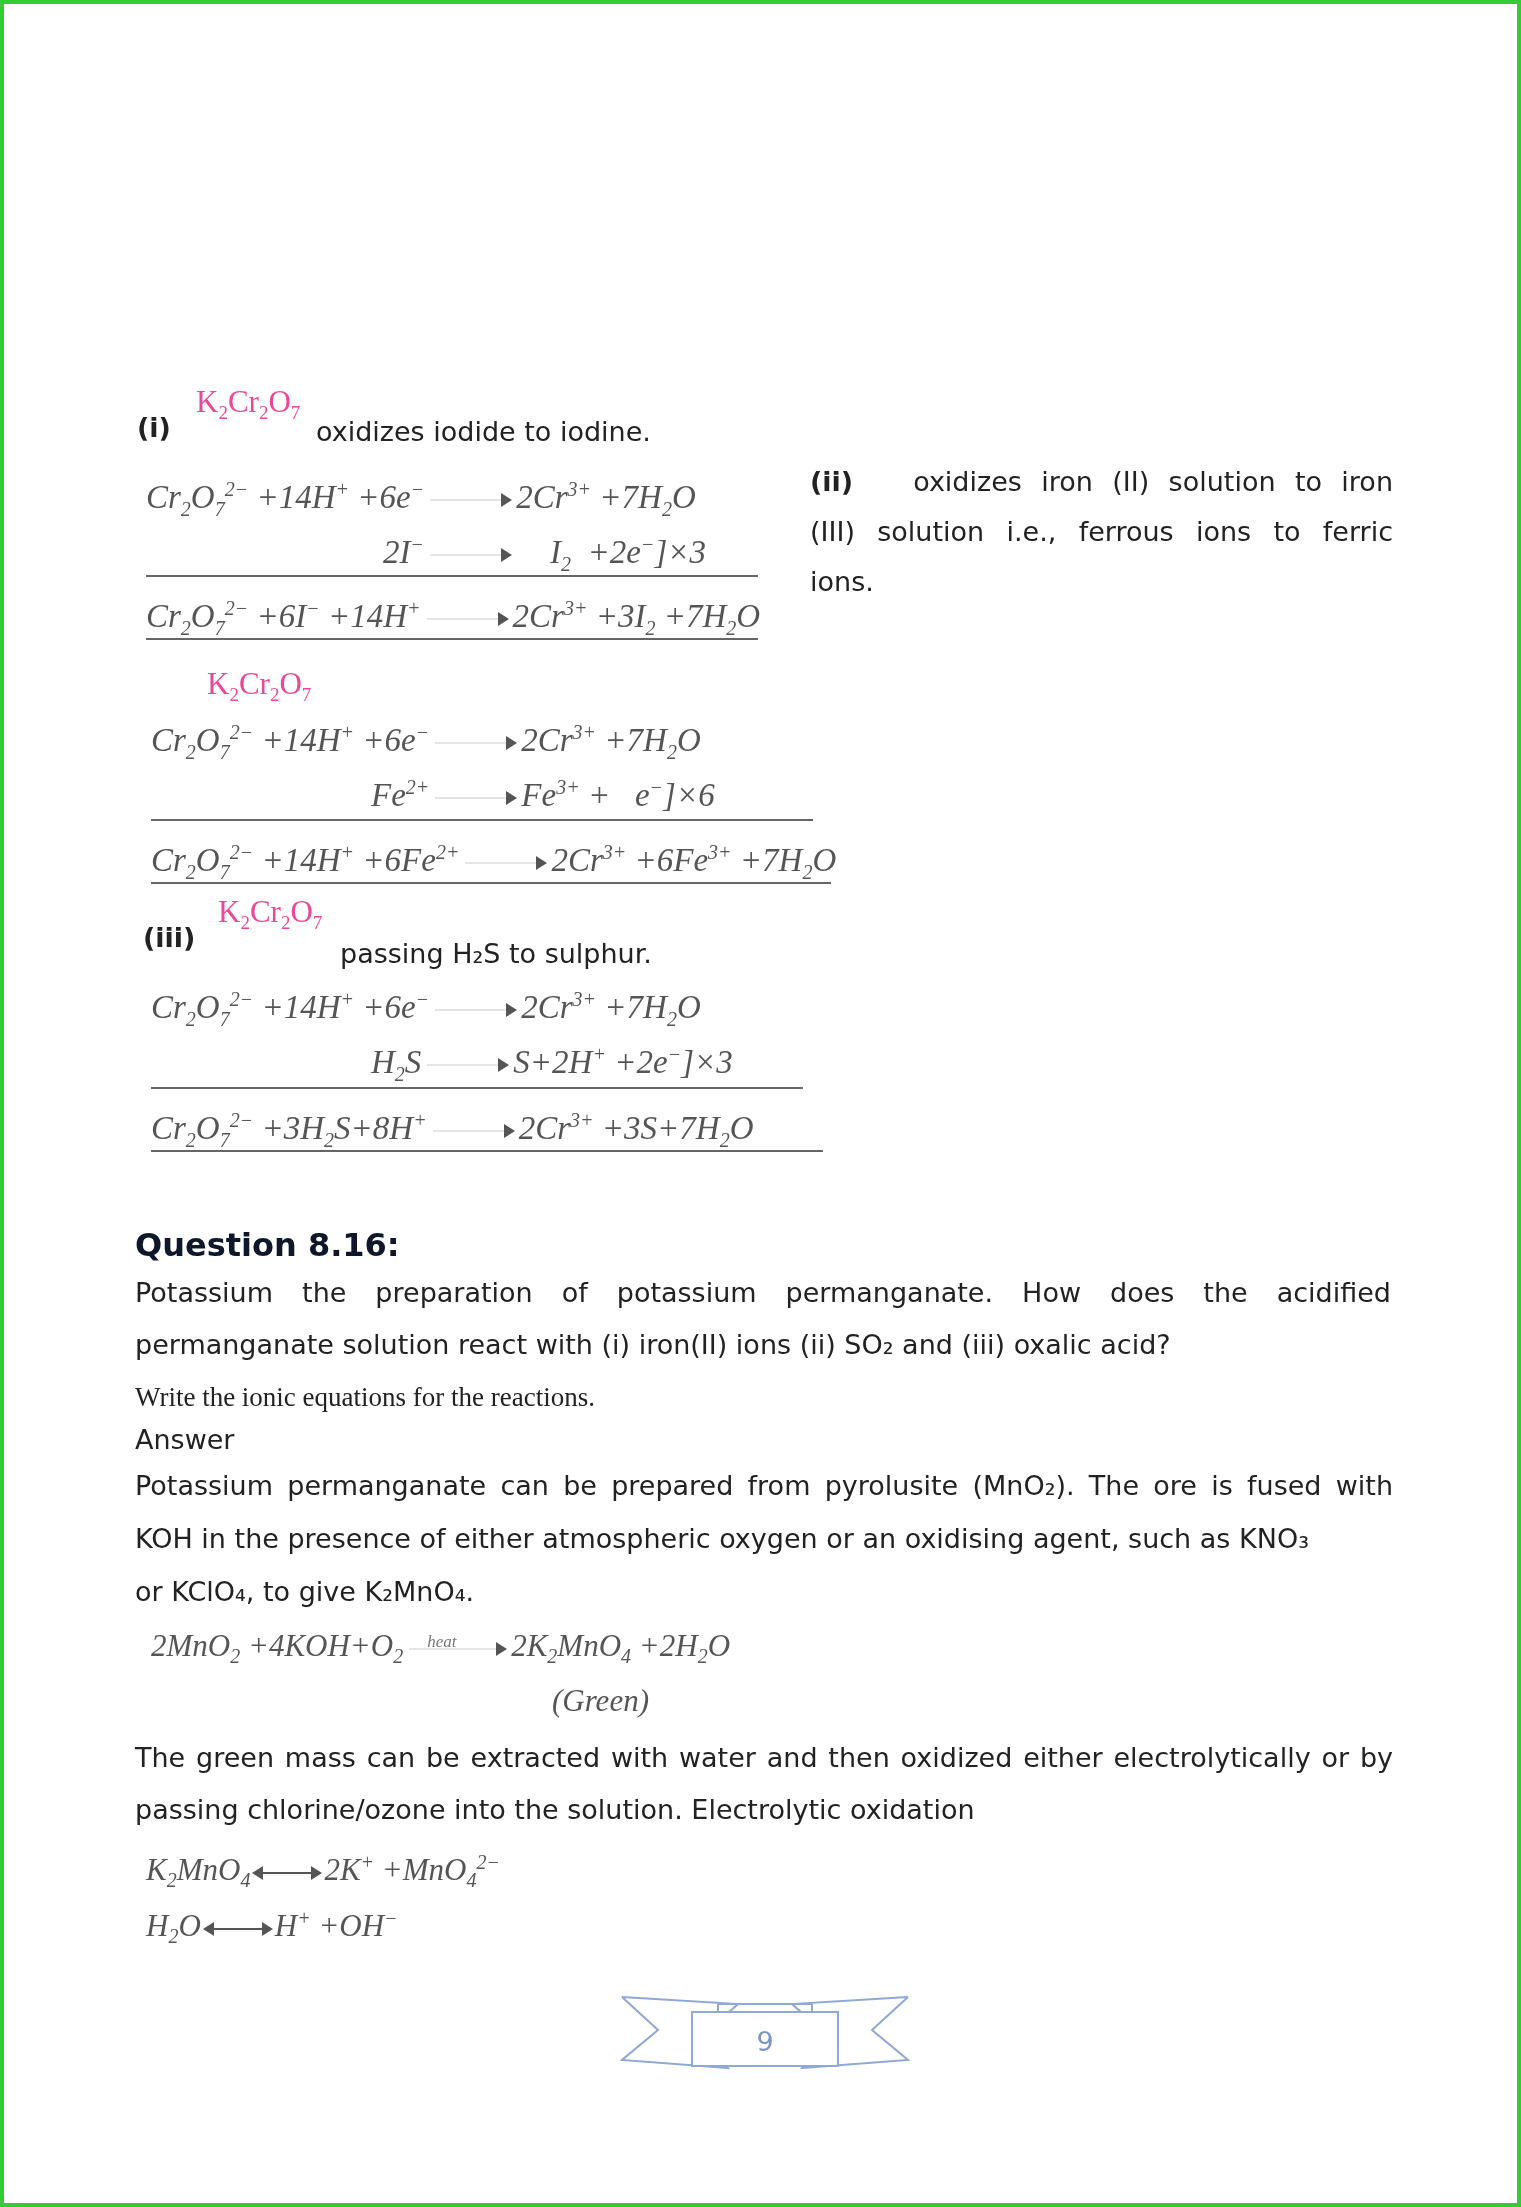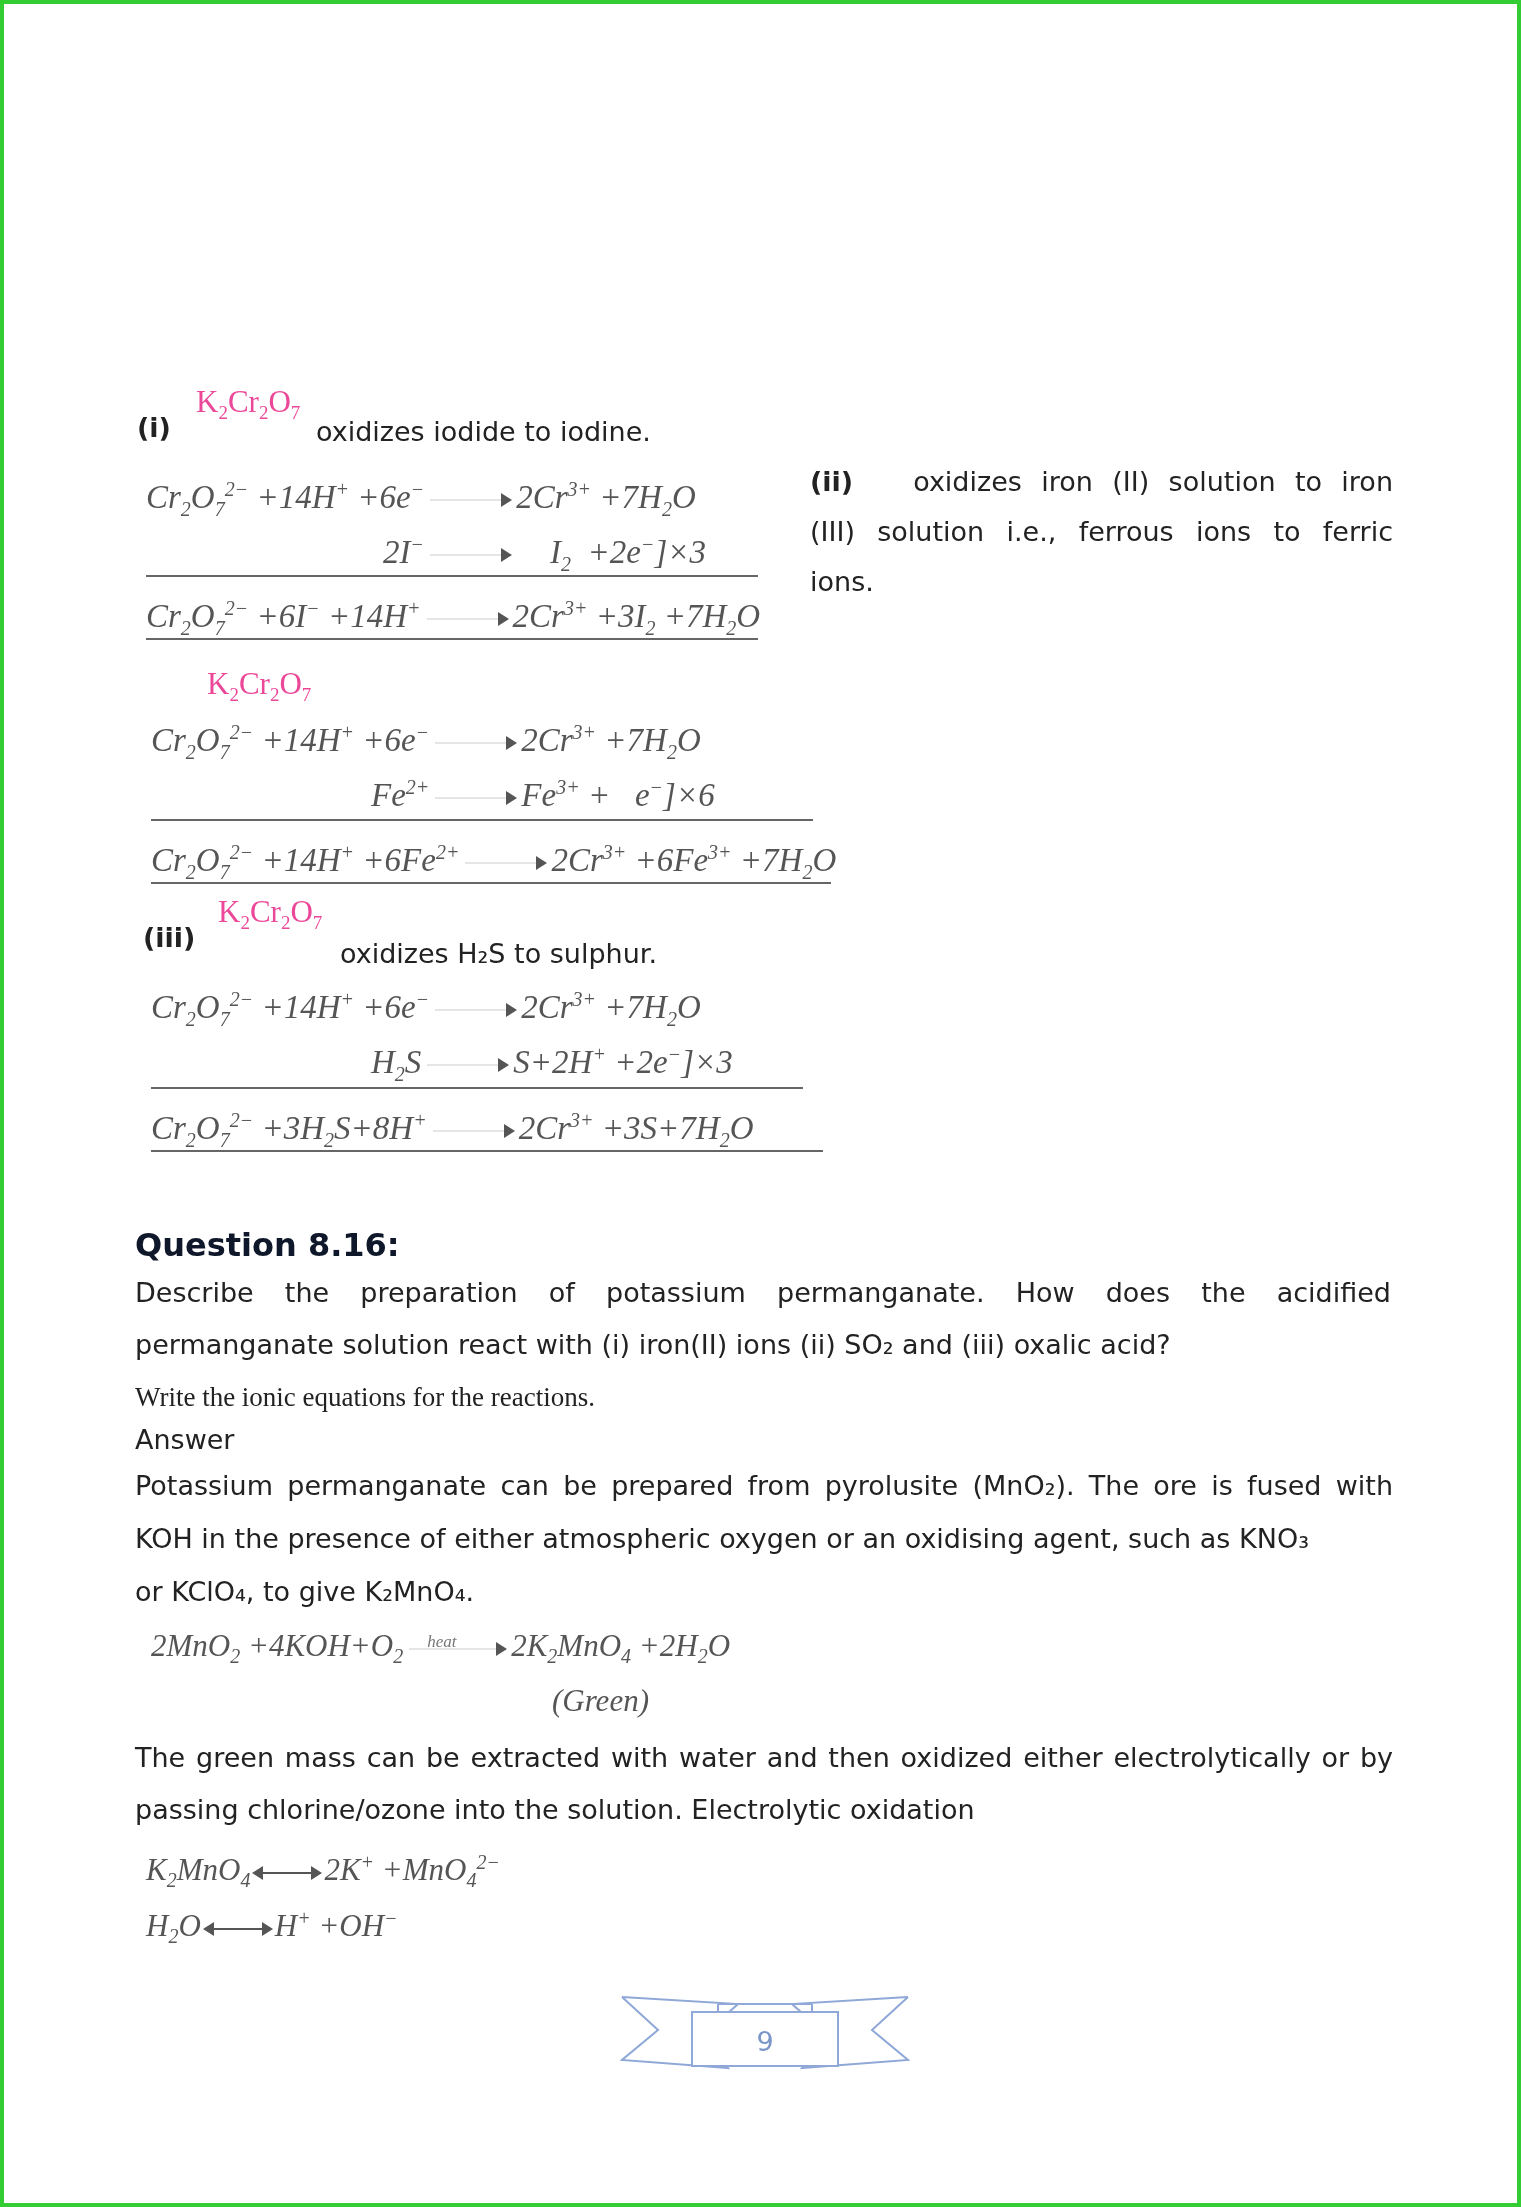--- a/index.html
+++ b/index.html
@@ -58,30 +58,30 @@
 <div class="abs eq" style="left:147px; top:716px;">Cr<sub>2</sub>O<sub>7</sub><sup>2−</sup> +14H<sup>+</sup> +6e<sup>−</sup><span class="arrow"></span>2Cr<sup>3+</sup> +7H<sub>2</sub>O</div>
 <div class="abs eq" style="left:367px; top:771px;">Fe<sup>2+</sup><span class="arrow"></span>Fe<sup>3+</sup> + &nbsp;&nbsp;e<sup>−</sup>]×6</div>
 <div class="rule" style="left:147px; top:815px; width:662px;"></div>
 <div class="abs eq" style="left:147px; top:836px;">Cr<sub>2</sub>O<sub>7</sub><sup>2−</sup> +14H<sup>+</sup> +6Fe<sup>2+</sup><span class="arrow"></span>2Cr<sup>3+</sup> +6Fe<sup>3+</sup> +7H<sub>2</sub>O</div>
 <div class="rule" style="left:147px; top:878px; width:680px;"></div>
 
 <div class="abs" style="left:139px; top:908px;">
   <span class="prose bold">(iii)</span>
 </div>
 <div class="abs reagent" style="left:214px; top:890px;">K<sub>2</sub>Cr<sub>2</sub>O<sub>7</sub></div>
-<div class="abs prose" style="left:336px; top:935px; line-height:30px;">oxidizes H₂S to sulphur.</div>
+<div class="abs prose" style="left:336px; top:935px; line-height:30px;">passing H₂S to sulphur.</div>
 
 <div class="abs eq" style="left:147px; top:983px;">Cr<sub>2</sub>O<sub>7</sub><sup>2−</sup> +14H<sup>+</sup> +6e<sup>−</sup><span class="arrow"></span>2Cr<sup>3+</sup> +7H<sub>2</sub>O</div>
 <div class="abs eq" style="left:367px; top:1038px;">H<sub>2</sub>S<span class="arrow"></span>S+2H<sup>+</sup> +2e<sup>−</sup>]×3</div>
 <div class="rule" style="left:147px; top:1083px; width:652px;"></div>
 <div class="abs eq" style="left:147px; top:1104px;">Cr<sub>2</sub>O<sub>7</sub><sup>2−</sup> +3H<sub>2</sub>S+8H<sup>+</sup><span class="arrow"></span>2Cr<sup>3+</sup> +3S+7H<sub>2</sub>O</div>
 <div class="rule" style="left:147px; top:1146px; width:672px;"></div>
 
 <div class="abs qhead" style="left:131px; top:1222px;">Question 8.16:</div>
-<div class="abs prose justify" style="left:131px; top:1263px; width:1256px;">Describe the preparation of potassium permanganate. How does the acidified</div>
+<div class="abs prose justify" style="left:131px; top:1263px; width:1256px;">Potassium the preparation of potassium permanganate. How does the acidified</div>
 <div class="abs prose" style="left:131px; top:1315px;">permanganate solution react with (i) iron(II) ions (ii) SO₂ and (iii) oxalic acid?</div>
 <div class="abs prose" style="left:131px; top:1367px;font-family:Liberation Serif, serif;">Write the ionic equations for the reactions.</div>
 
 <div class="abs prose" style="left:131px; top:1418px; line-height:36px;">Answer</div>
 <div class="abs prose justify" style="left:131px; top:1456px; width:1258px;">Potassium permanganate can be prepared from pyrolusite (MnO₂). The ore is fused with</div>
 <div class="abs prose" style="left:131px; top:1509px;">KOH in the presence of either atmospheric oxygen or an oxidising agent, such as KNO₃</div>
 <div class="abs prose" style="left:131px; top:1562px;">or KClO₄, to give K₂MnO₄.</div>
 
 <div class="abs eq" style="left:147px; top:1622px; font-size:31px;">2MnO<sub>2</sub> +4KOH+O<sub>2</sub><span class="arrow" style="width:96px"><span class="heat-label">heat</span></span>2K<sub>2</sub>MnO<sub>4</sub> +2H<sub>2</sub>O</div>
 <div class="abs eq" style="left:548px; top:1677px; font-size:31px;">(Green)</div>

